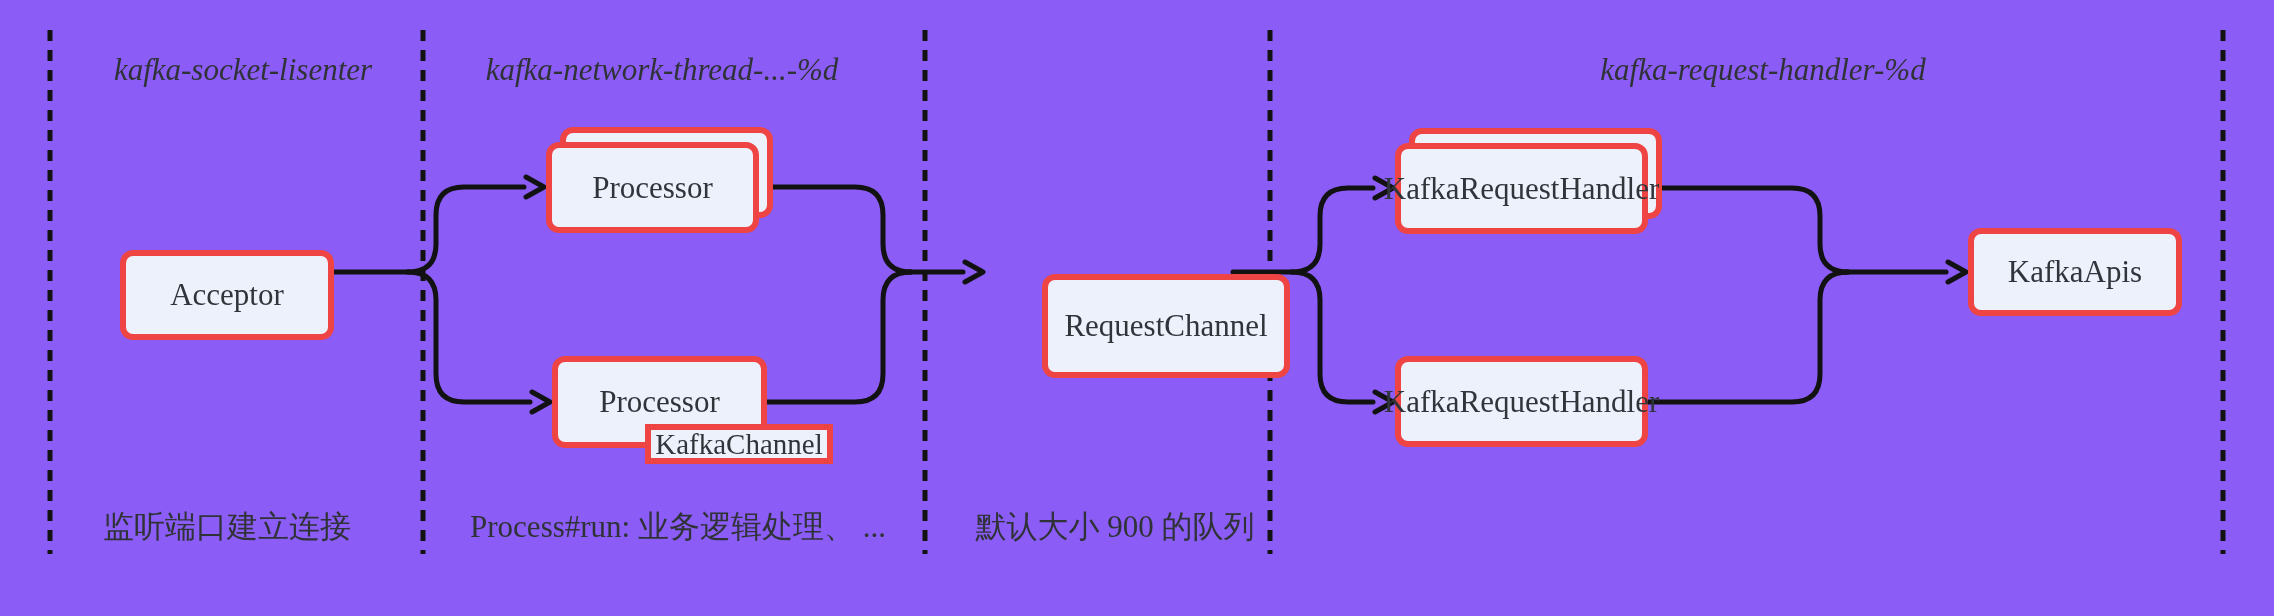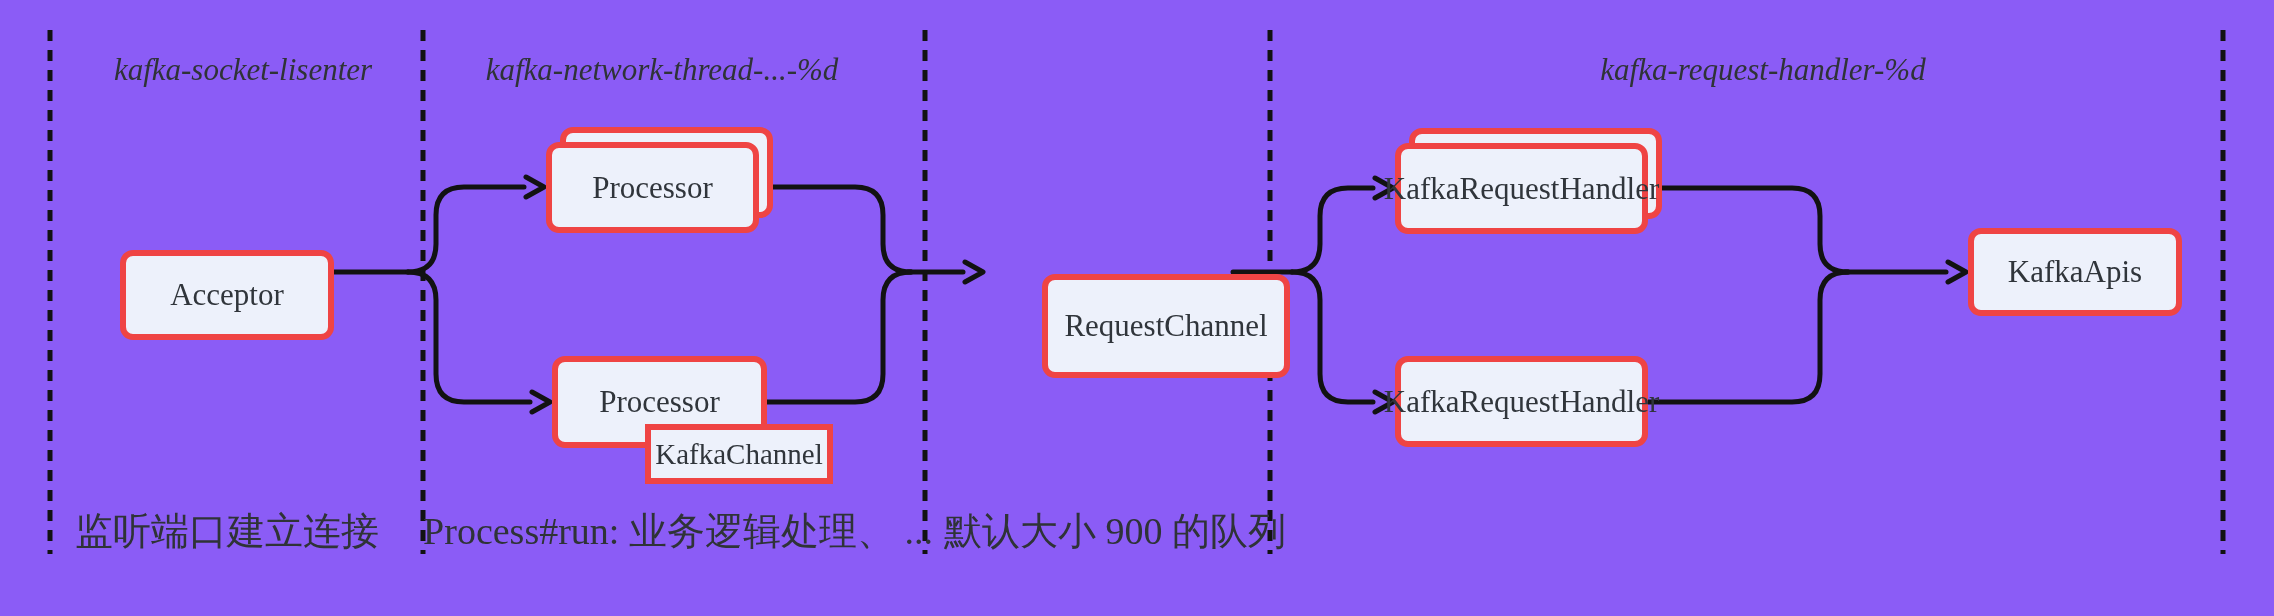--- a/index.html
+++ b/index.html
@@ -16,36 +16,36 @@
   }
   .stackback{z-index:1;}
   .front{z-index:2;}
   .over{z-index:3;}
   .sq{border-radius:0;font-size:29px;}
   
   .n-acceptor{left:120px;top:226px;width:214px;height:90px;margin-top:24px;}
   .n-proc-top-back{left:560px;top:127px;width:213px;height:91px;}
   .n-proc-top{left:546px;top:142px;width:213px;height:91px;}
   .n-proc-bottom{left:552px;top:356px;width:215px;height:92px;}
-  .n-kafkachannel{left:645px;top:424px;width:188px;height:60px;}
+  .n-kafkachannel{left:645px;top:424px;width:188px;height:40px;}
   .n-reqchannel{left:1042px;top:227px;width:248px;height:104px;margin-top:47px;}
   .n-handler-top-back{left:1409px;top:128px;width:253px;height:91px;}
   .n-handler-top{left:1395px;top:143px;width:253px;height:91px;}
   .n-handler-bottom{left:1395px;top:356px;width:253px;height:91px;}
   .n-kafkaapis{left:1968px;top:228px;width:214px;height:88px;}
   
   .sec-title{
     position:absolute;top:52px;transform:translateX(-50%);
     font-style:italic;font-size:31px;color:#2f3337;white-space:nowrap;z-index:2;
   }
   .t1{left:243px;} .t2{left:662px;} .t4{left:1763px;}
   
   .caption{
     position:absolute;top:506px;transform:translateX(-50%);
-    font-size:38px;color:#2f3337;white-space:nowrap;z-index:2;
+    font-size:31px;color:#2f3337;white-space:nowrap;z-index:2;
   }
   .c1{left:227px;} .c2{left:678px;} .c3{left:1115px;} .c4{left:1762px;}
 </style>
 </head>
 <body>
 
 <div class="stage">
 
   <svg class="wires" viewBox="0 0 2274 616" xmlns="http://www.w3.org/2000/svg">
     <defs>

